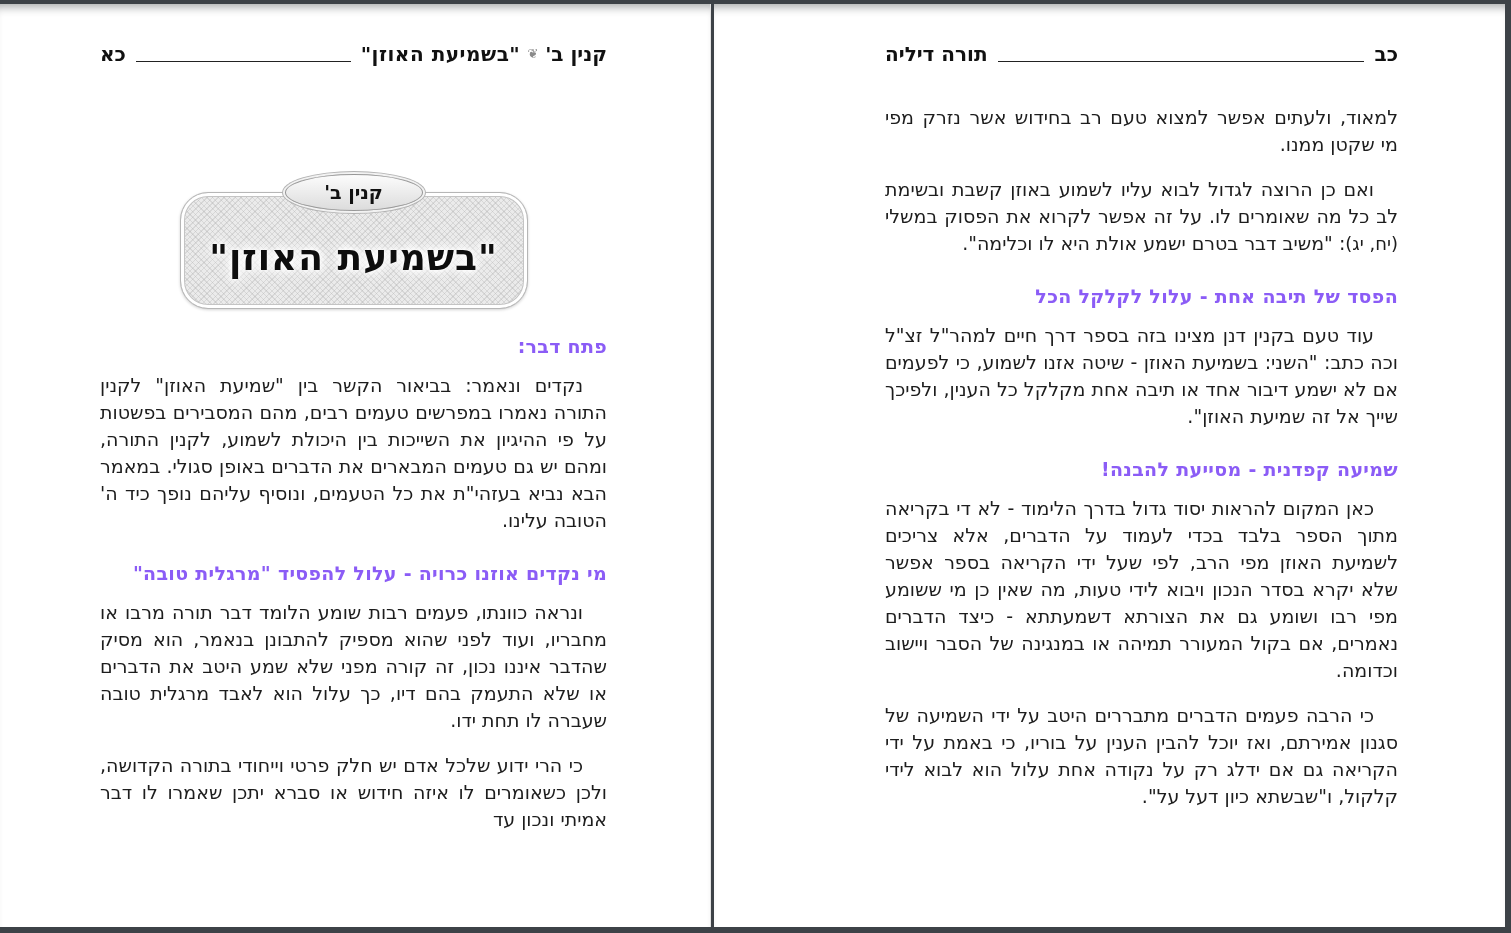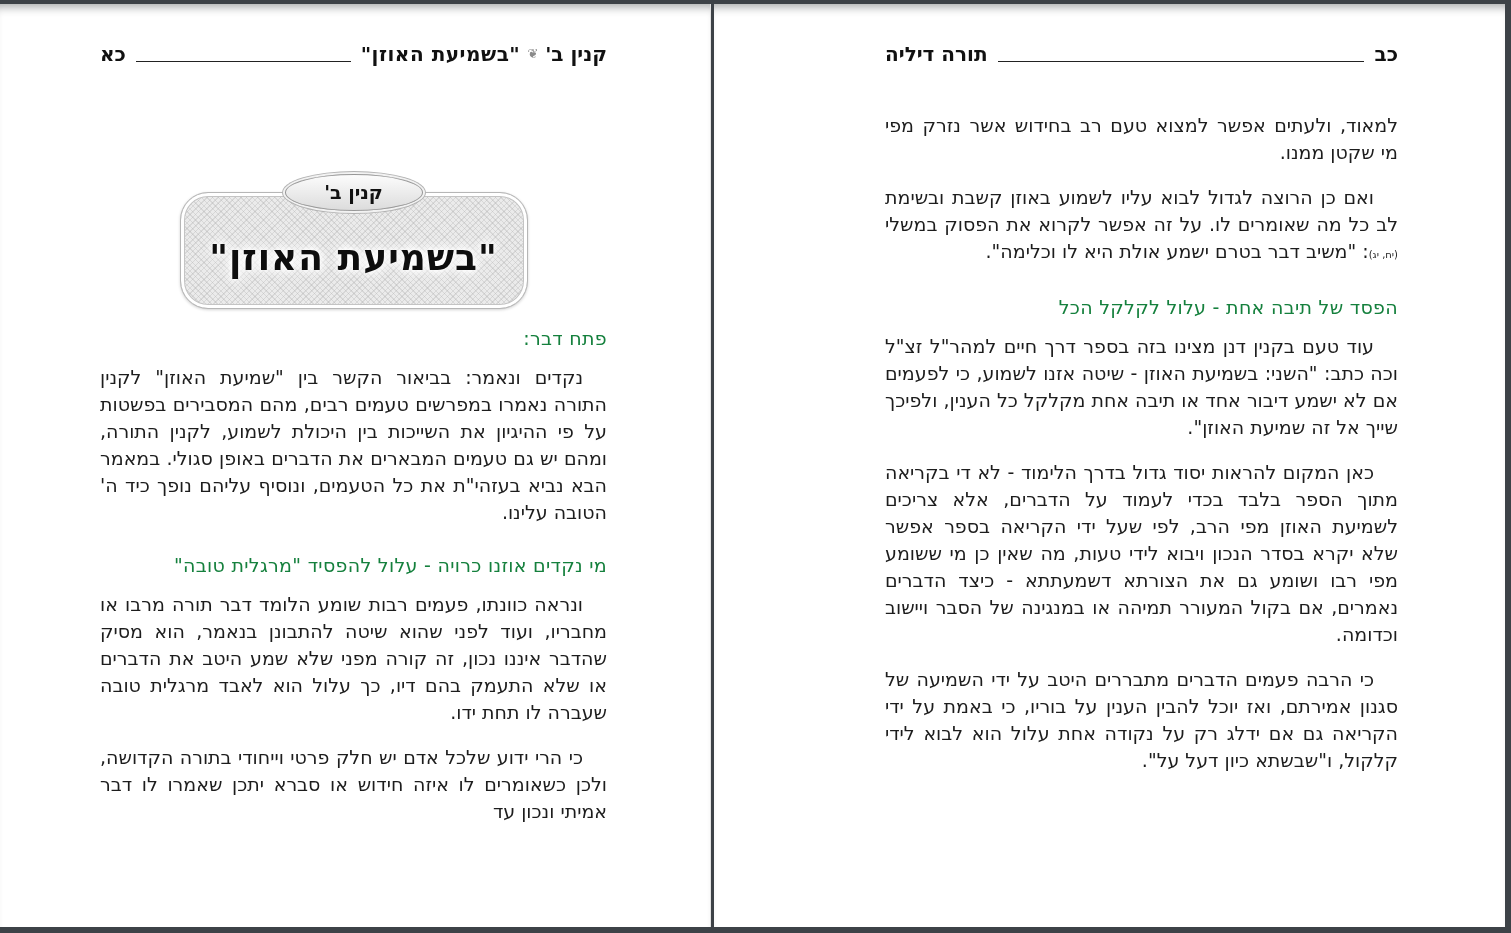--- a/index.html
+++ b/index.html
@@ -50,28 +50,28 @@
     padding:44px 14px 30px 14px;text-align:center;
   }
   .plaque-title{
     font-size:36px;font-weight:bold;color:#0e0e0e;letter-spacing:1px;
     text-shadow:0 0 4px #fff,0 0 8px #fff,0 0 12px #fff,0 0 16px #fff;
     white-space:nowrap;
   }
 
   
   .body-text{font-size:19px;line-height:27px;text-align:justify;}
-  .para{margin:8px 0 18px 0;text-indent:24px;}
+  .para{margin:0 0 18px 0;text-indent:24px;}
   .para.no-indent{text-indent:0;}
   .sec-heading{
-    font-weight:normal;font-size:19px;color:#15803d;
+    font-weight:bold;font-size:19px;color:#8b5cf6;
     margin:26px 0 12px 0;letter-spacing:.3px;
   }
-  .sec-heading.first{margin-top:16px;}
-  .ref-small{font-size:10px;}
+  .sec-heading.first{margin-top:24px;}
+  .ref-small{font-size:18px;}
   .spacer-top-right{height:32px;}
 </style>
 </head>
 <body>
 
 <div class="page page-left">
   <div class="page-inner">
     <div class="pagehead">
       <span>קנין ב'</span>
       <span class="ornament">❦</span>
@@ -85,21 +85,21 @@
       <div class="plaque-frame">
         <div class="plaque-title">"בשמיעת האוזן"</div>
       </div>
     </div>
 
     <div class="body-text">
       <div class="sec-heading first">פתח דבר:</div>
       <p class="para">נקדים ונאמר: בביאור הקשר בין "שמיעת האוזן" לקנין התורה נאמרו במפרשים טעמים רבים, מהם המסבירים בפשטות על פי ההיגיון את השייכות בין היכולת לשמוע, לקנין התורה, ומהם יש גם טעמים המבארים את הדברים באופן סגולי. במאמר הבא נביא בעזהי"ת את כל הטעמים, ונוסיף עליהם נופך כיד ה' הטובה עלינו.</p>
 
       <div class="sec-heading">מי נקדים אוזנו כרויה - עלול להפסיד "מרגלית טובה"</div>
-      <p class="para">ונראה כוונתו, פעמים רבות שומע הלומד דבר תורה מרבו או מחבריו, ועוד לפני שהוא שיטה להתבונן בנאמר, הוא מסיק שהדבר איננו נכון, זה קורה מפני שלא שמע היטב את הדברים או שלא התעמק בהם דיו, כך עלול הוא לאבד מרגלית טובה שעברה לו תחת ידו.</p>
+      <p class="para">ונראה כוונתו, פעמים רבות שומע הלומד דבר תורה מרבו או מחבריו, ועוד לפני שהוא מספיק להתבונן בנאמר, הוא מסיק שהדבר איננו נכון, זה קורה מפני שלא שמע היטב את הדברים או שלא התעמק בהם דיו, כך עלול הוא לאבד מרגלית טובה שעברה לו תחת ידו.</p>
       <p class="para">כי הרי ידוע שלכל אדם יש חלק פרטי וייחודי בתורה הקדושה, ולכן כשאומרים לו איזה חידוש או סברא יתכן שאמרו לו דבר אמיתי ונכון עד</p>
     </div>
   </div>
 </div>
 
 <div class="page page-right">
   <div class="page-inner">
     <div class="pagehead">
       <span>כב</span>
       <span class="hrule"></span>
@@ -108,17 +108,18 @@
 
     <div class="spacer-top-right"></div>
 
     <div class="body-text">
       <p class="para no-indent">למאוד, ולעתים אפשר למצוא טעם רב בחידוש אשר נזרק מפי מי שקטן ממנו.</p>
       <p class="para"><span>ואם כן הרוצה לגדול לבוא עליו לשמוע באוזן קשבת ובשימת לב כל מה שאומרים לו. על זה אפשר לקרוא את הפסוק במשלי </span><span class="ref-small">(יח, יג)</span><span>: "משיב דבר בטרם ישמע אולת היא לו וכלימה".</span></p>
 
       <div class="sec-heading">הפסד של תיבה אחת - עלול לקלקל הכל</div>
       <p class="para">עוד טעם בקנין דנן מצינו בזה בספר דרך חיים למהר"ל זצ"ל וכה כתב: "השני: בשמיעת האוזן - שיטה אזנו לשמוע, כי לפעמים אם לא ישמע דיבור אחד או תיבה אחת מקלקל כל הענין, ולפיכך שייך אל זה שמיעת האוזן".</p>
 
+      <div class="sec-heading">שמיעה קפדנית - מסייעת להבנה!</div>
       <p class="para">כאן המקום להראות יסוד גדול בדרך הלימוד - לא די בקריאה מתוך הספר בלבד בכדי לעמוד על הדברים, אלא צריכים לשמיעת האוזן מפי הרב, לפי שעל ידי הקריאה בספר אפשר שלא יקרא בסדר הנכון ויבוא לידי טעות, מה שאין כן מי ששומע מפי רבו ושומע גם את הצורתא דשמעתתא - כיצד הדברים נאמרים, אם בקול המעורר תמיהה או במנגינה של הסבר ויישוב וכדומה.</p>
       <p class="para">כי הרבה פעמים הדברים מתבררים היטב על ידי השמיעה של סגנון אמירתם, ואז יוכל להבין הענין על בוריו, כי באמת על ידי הקריאה גם אם ידלג רק על נקודה אחת עלול הוא לבוא לידי קלקול, ו"שבשתא כיון דעל על".</p>
     </div>
   </div>
 </div>
 
 </body></html>

